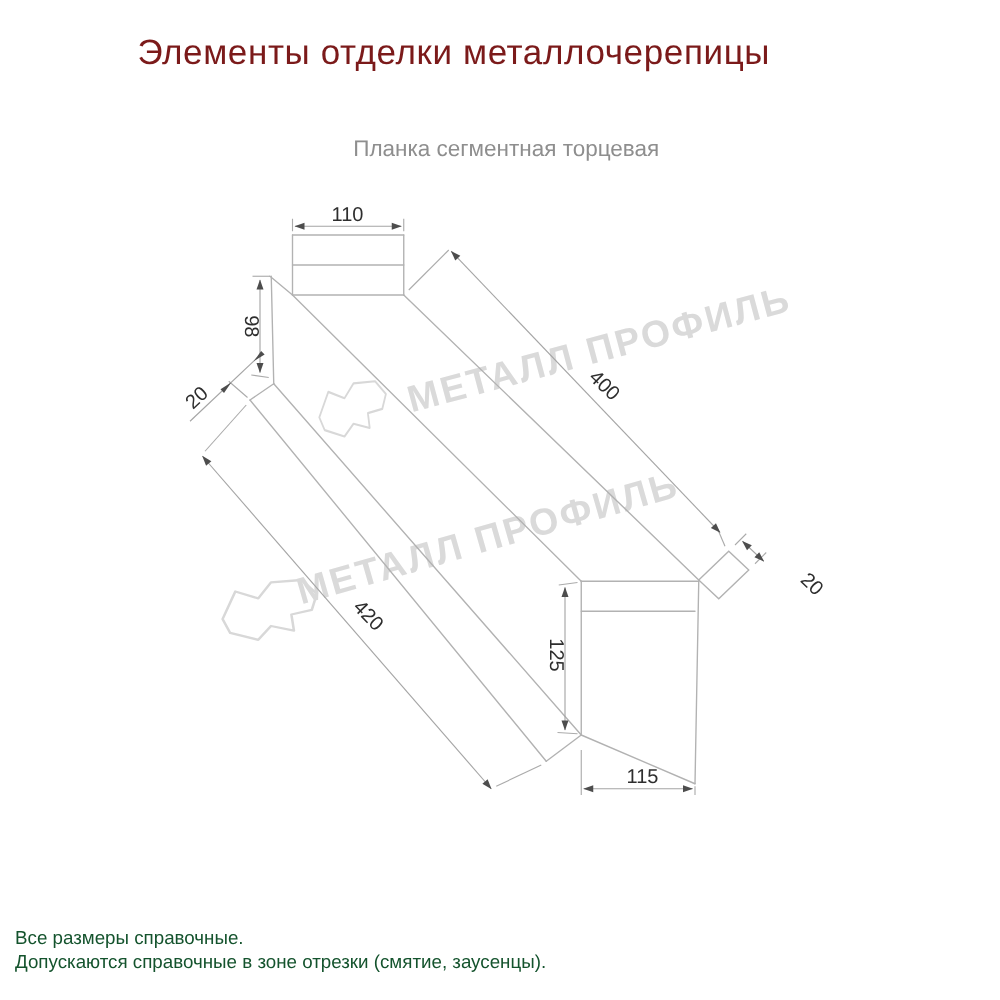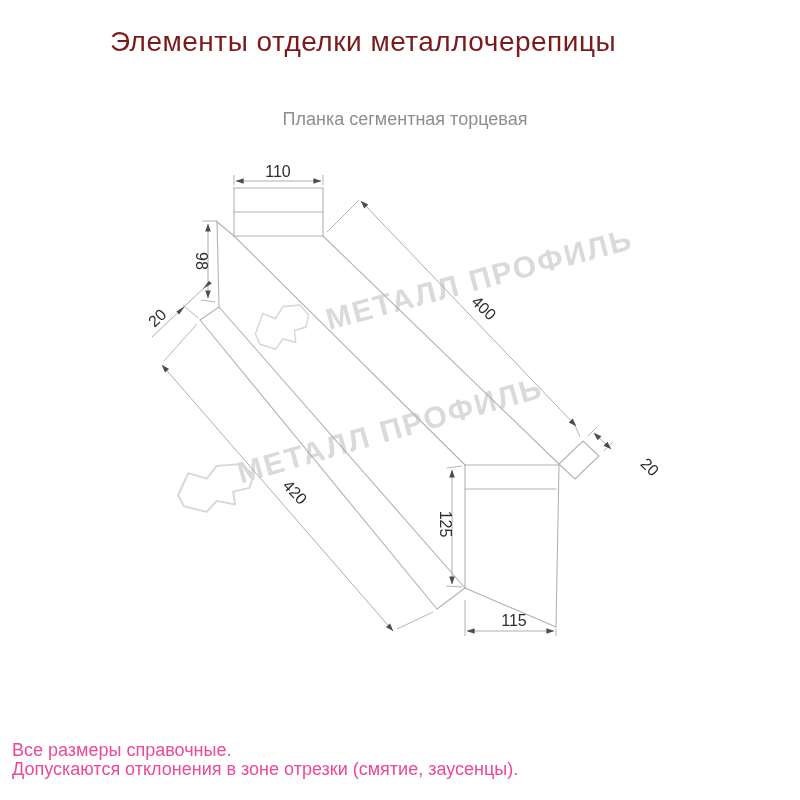--- a/index.html
+++ b/index.html
@@ -2,21 +2,21 @@
 <html><head>
 <meta charset="utf-8">
 <style>
   html,body{margin:0;padding:0;background:#ffffff;}
   .page{position:relative;width:742px;height:800px;background:#ffffff;overflow:hidden;
         font-family:"Liberation Sans","DejaVu Sans",sans-serif;}
   .title{position:absolute;top:26px;left:363px;transform:translateX(-50%);
          font-size:28px;font-weight:400;color:#7b1a1a;white-space:nowrap;letter-spacing:0.5px;}
   .subtitle{position:absolute;top:108px;left:405px;transform:translateX(-50%);
             text-align:right;font-size:18px;color:#8e8e8e;line-height:23px;white-space:nowrap;}
-  .notes{position:absolute;left:12px;top:741px;font-size:18px;color:#ec4899;line-height:19px;}
+  .notes{position:absolute;left:12px;top:741px;font-size:15px;color:#14532d;line-height:19px;}
   svg.drawing{position:absolute;left:0;top:0;}
   .ln{stroke:#b2b2b2;stroke-width:1.1;fill:none;stroke-linecap:round;}
   .ext{stroke:#ababab;stroke-width:0.9;fill:none;}
   .dl{stroke:#a5a5a5;stroke-width:0.9;fill:none;marker-start:url(#arw);marker-end:url(#arw);}
   .dimtxt{font-family:"Liberation Sans","DejaVu Sans",sans-serif;font-size:16px;fill:#2e2e2e;}
   .wmtxt{font-family:"Liberation Sans","DejaVu Sans",sans-serif;font-size:30px;font-weight:bold;
          letter-spacing:2px;fill:#dadada;}
   .wmlogo{stroke:#d8d8d8;stroke-width:2;fill:none;stroke-linejoin:round;}
   .arrhead{fill:#4d4d4d;}
 </style>
@@ -128,16 +128,16 @@
     <g>
       <line class="ext" x1="465" y1="600" x2="465" y2="636"></line>
       <line class="ext" x1="556" y1="629" x2="556" y2="636"></line>
       <line class="dl" x1="467" y1="631" x2="554" y2="631"></line>
       <text class="dimtxt" text-anchor="middle" x="514" y="626">115</text>
     </g>
   </svg>
 
   <div class="notes">
     <div>Все размеры справочные.</div>
-    <div>Допускаются отклонения в зоне отрезки (смятие, заусенцы).</div>
+    <div>Допускаются справочные в зоне отрезки (смятие, заусенцы).</div>
   </div>
 
 </div>
 
 </body></html>

